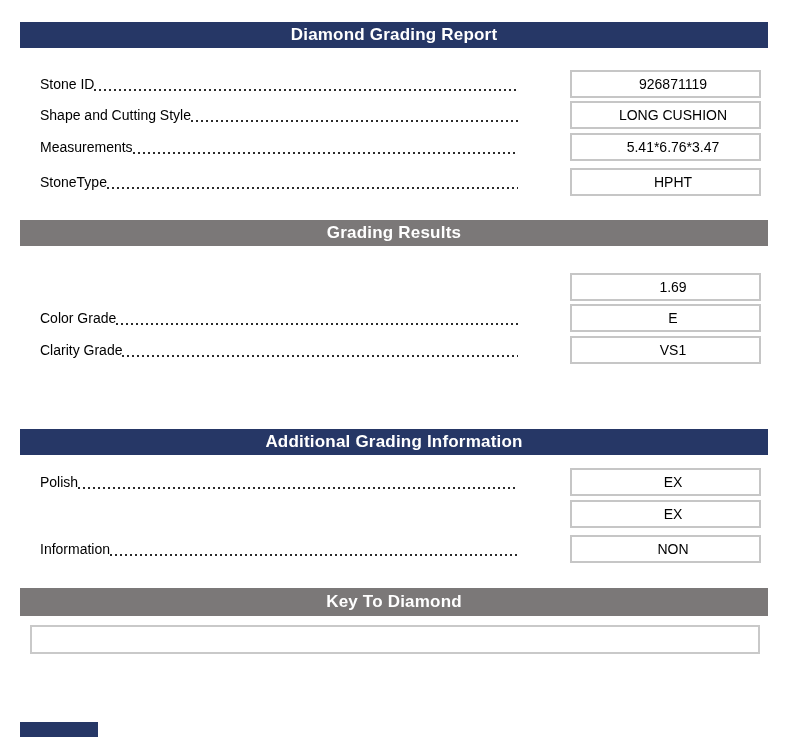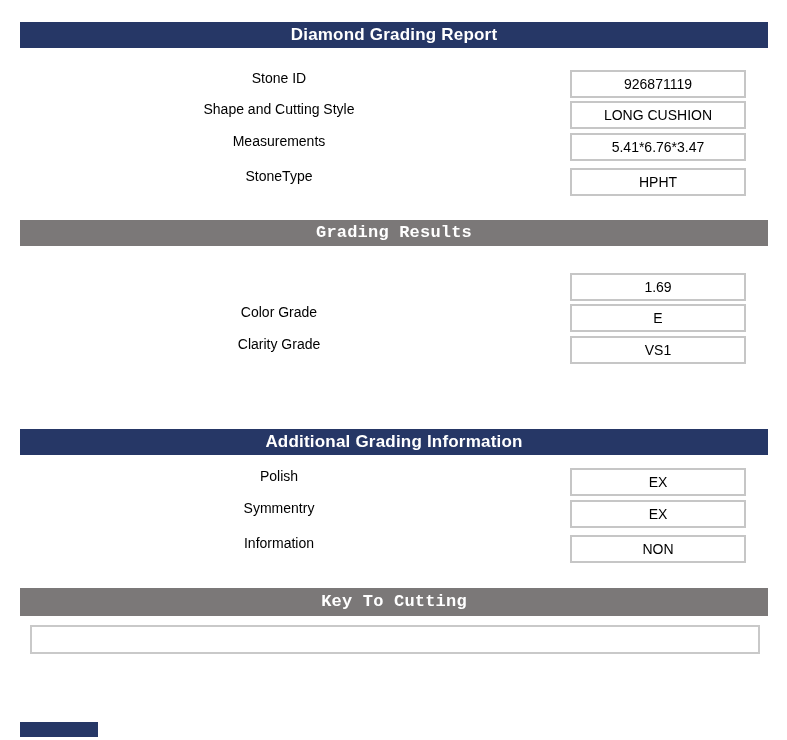--- a/index.html
+++ b/index.html
@@ -7,34 +7,34 @@
     position:relative;width:787px;height:740px;background:#ffffff;
     font-family:"Liberation Sans","DejaVu Sans",sans-serif;overflow:hidden;
   }
   .bar{
     position:absolute;left:20px;width:748px;height:26px;line-height:26px;
     text-align:center;color:#ffffff;font-weight:bold;font-size:17px;
     letter-spacing:.2px;
   }
   .bar.tall{height:28px;line-height:28px;}
   .navy{background:var(--navy,#263766);}
-  .gray{background:var(--gray,#7b7878);font-family:Liberation Mono, monospace;}
+  .gray{background:var(--gray,#7b7878);}
   .row{
     position:absolute;left:40px;width:478px;height:28px;
-    display:flex;align-items:center;flex-direction:column;
+    display:flex;align-items:center;
   }
   .lbl{font-size:14px;color:#000;white-space:nowrap;}
   .dots{
     flex:1;height:2px;align-self:flex-end;margin-bottom:7px;
     background:repeating-linear-gradient(to right,#2b2b2b 0,#2b2b2b 2px,transparent 2px,transparent 5px);
   }
   .valbox{
     position:absolute;left:570px;width:172px;height:24px;
     border:2px solid #c6c6c6;background:#fff;
-    text-align:center;font-size:14px;line-height:24px;color:#000;
+    text-align:center;font-size:14px;line-height:24px;color:#000;padding-left:15px;
   }
   .symbols-box{
     position:absolute;left:30px;top:625px;width:726px;height:25px;
     border:2px solid #c9c9c9;background:#fff;
   }
   .footer-frag{
     position:absolute;left:20px;top:722px;width:78px;height:15px;
     background:var(--navy,#263766);
   }
 </style>
@@ -87,31 +87,27 @@
 
 
   <div class="bar navy" style="top:429px">Additional Grading Information</div>
 
   <div class="row" style="top:468px">
     <span class="lbl">Polish</span>
     <span class="dots"></span>
   </div>
   <div class="valbox" style="top:468px">EX</div>
 
-  <div class="row" style="top:500px">
-    <span class="lbl">Symmentry</span>
-    <span class="dots"></span>
-  </div>
   <div class="valbox" style="top:500px">EX</div>
 
   <div class="row" style="top:535px">
     <span class="lbl">Information</span>
     <span class="dots"></span>
   </div>
   <div class="valbox" style="top:535px">NON</div>
 
-  <div class="bar gray tall" style="top:588px">Key To Cutting</div>
+  <div class="bar gray tall" style="top:588px">Key To Diamond</div>
 
   <div class="symbols-box"></div>
 
   <div class="footer-frag"></div>
 
 </div>
 
 </body></html>

